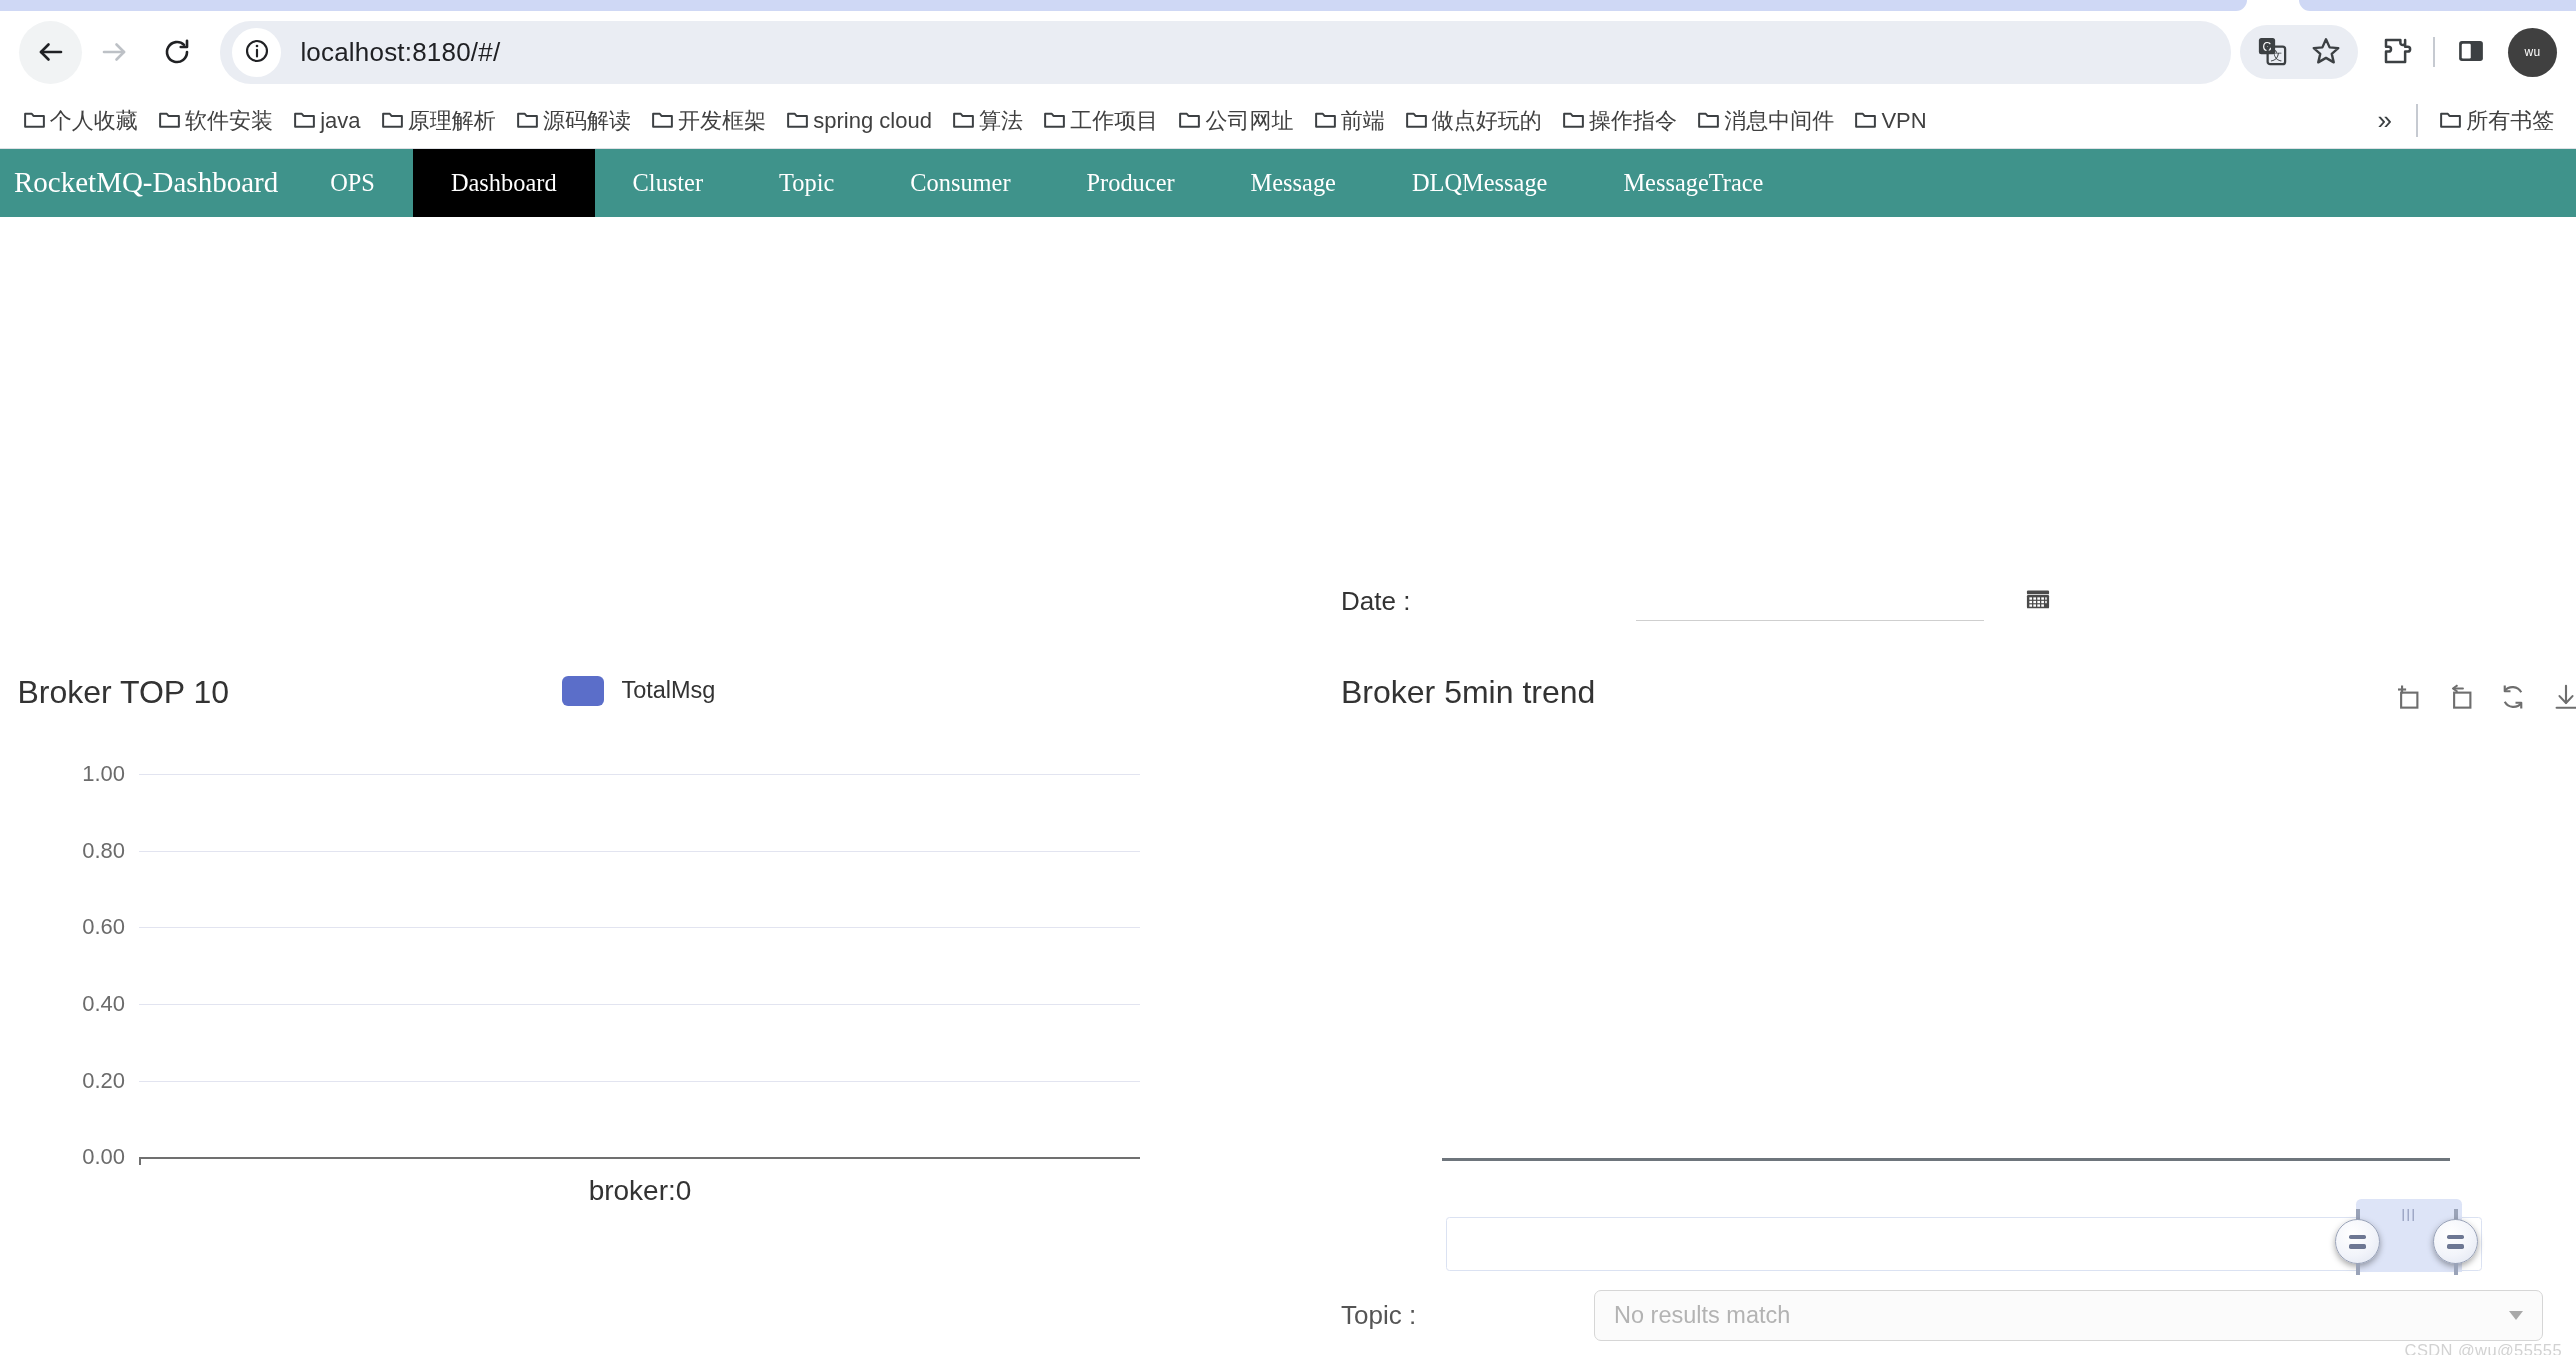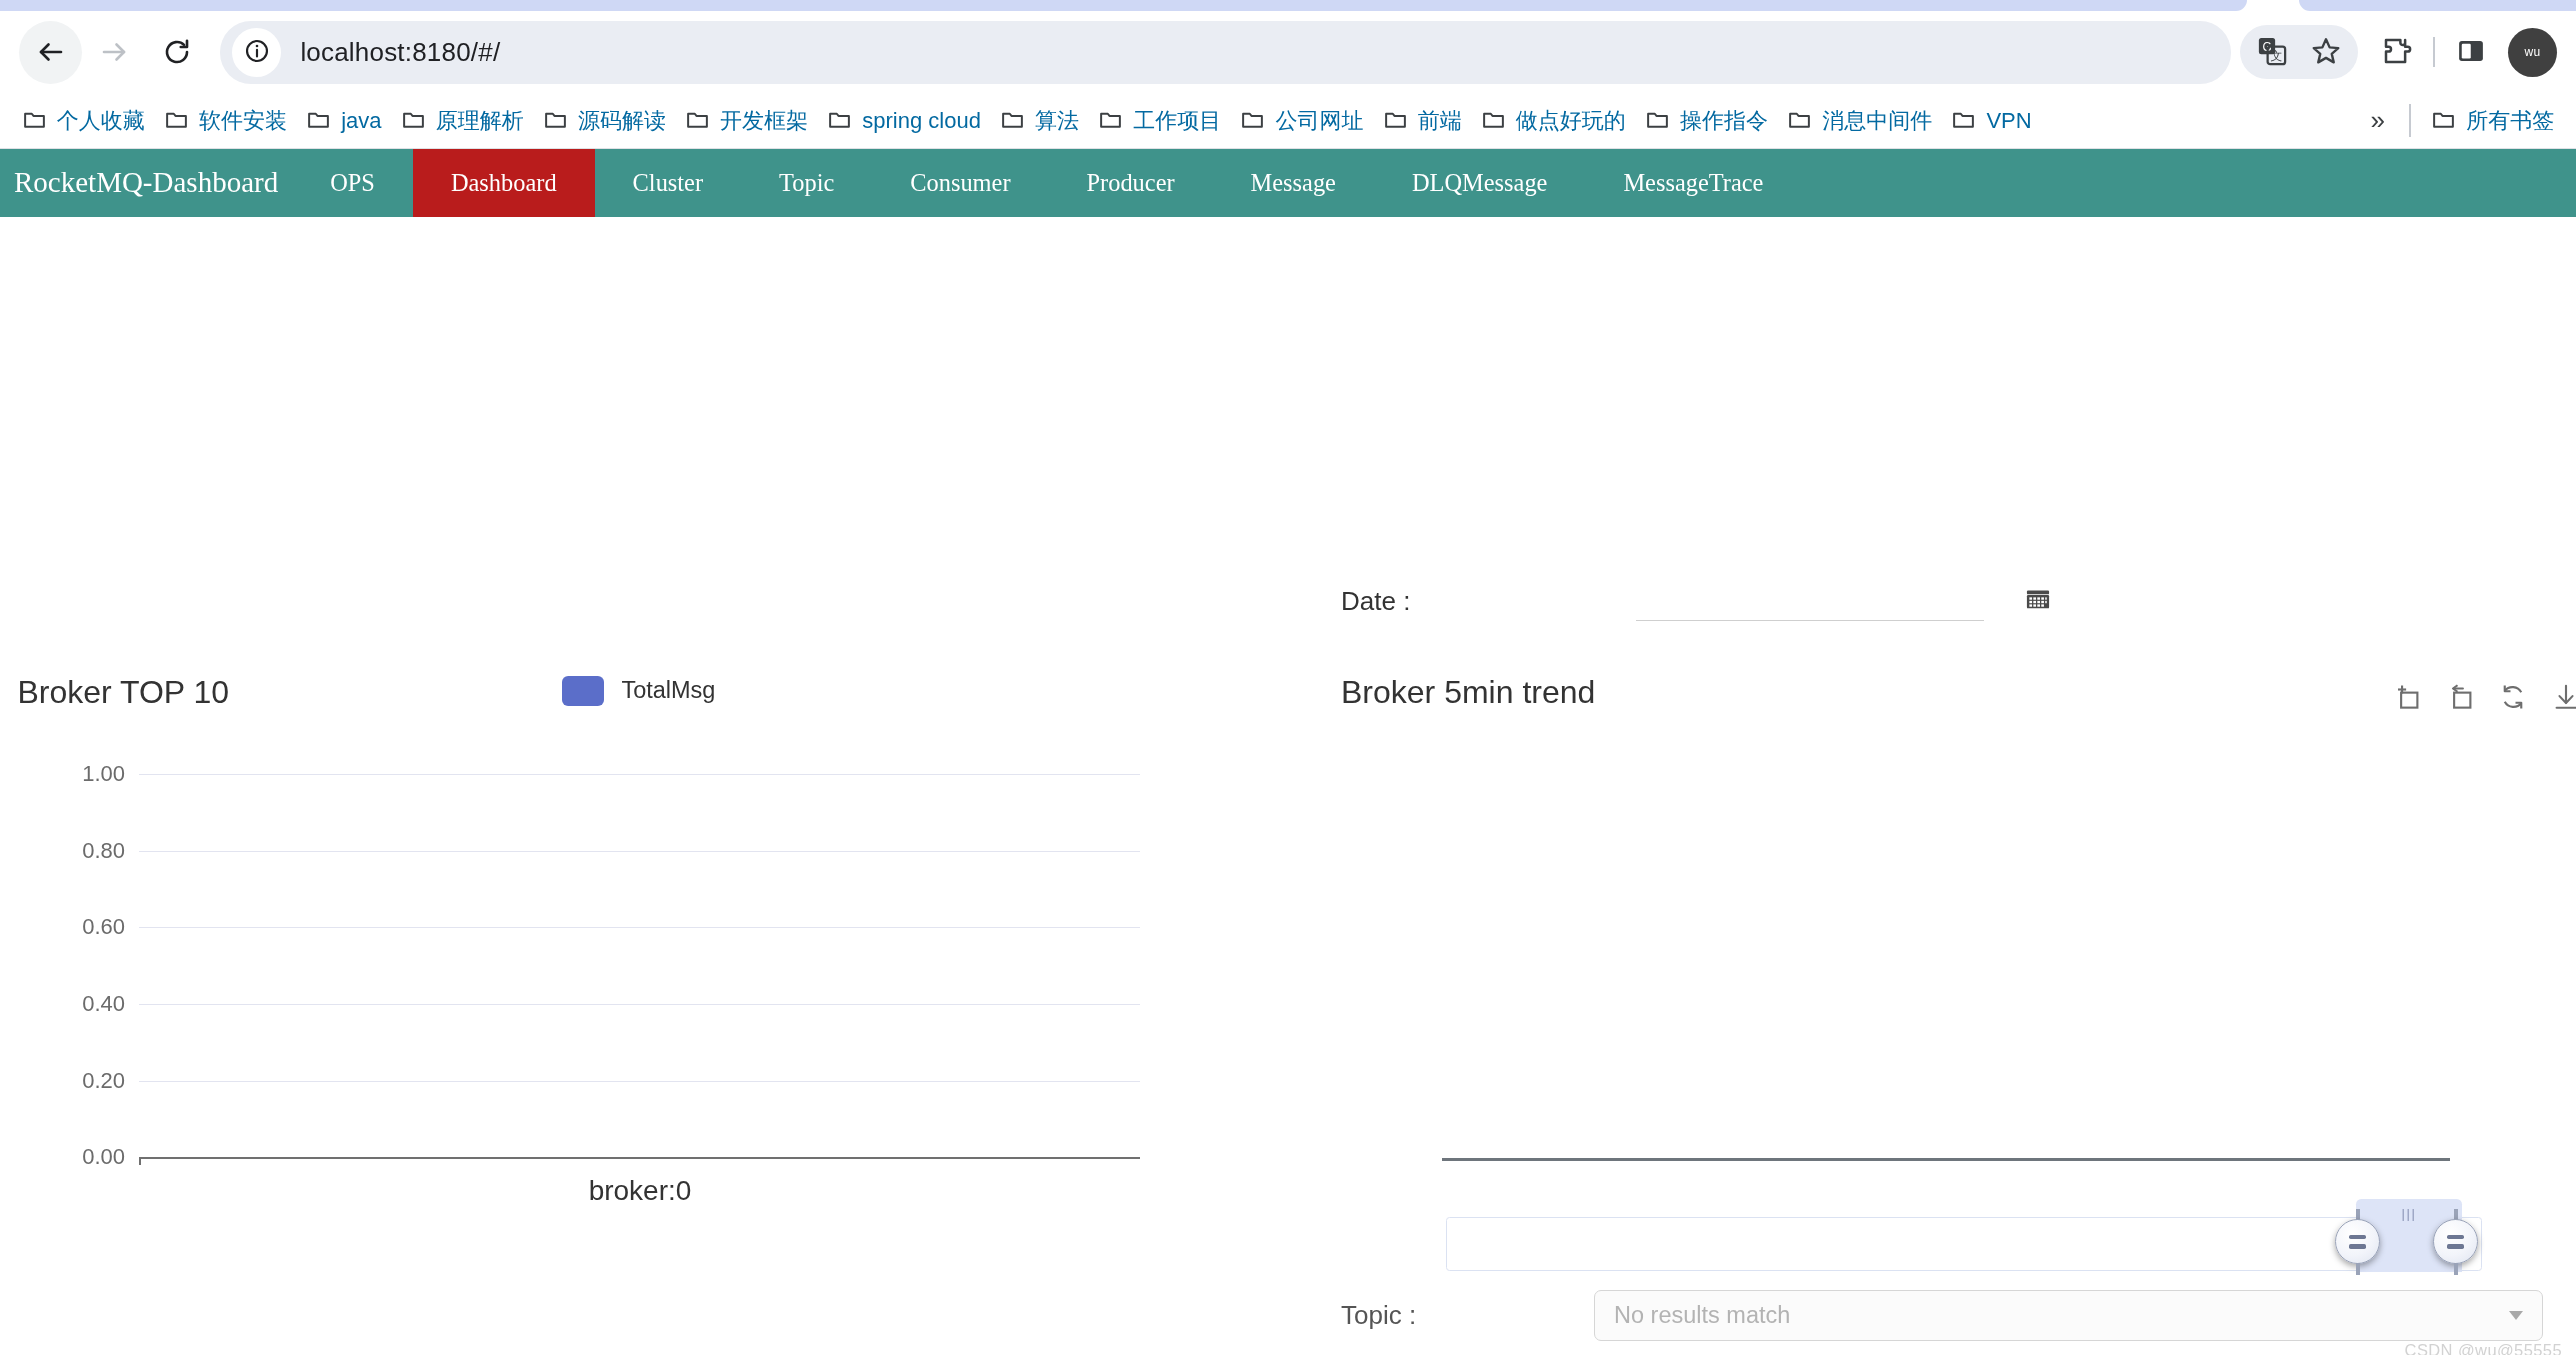--- a/index.html
+++ b/index.html
@@ -115,22 +115,22 @@
   .bm {
     display: flex; align-items: center;
     height: 42px;
     padding: 0 9.6px;
     border-radius: 7px;
     flex: 0 0 auto;
     white-space: nowrap;
   }
   .bm-label {
     font-size: 22px;
-    color: #0369a1;
-    margin-left: 10px;
+    color: #404040;
+    margin-left: 3px;
   }
   .bm-overflow {
     font-size: 26px; color: #3c4043;
     padding: 0 14px; flex: 0 0 auto;
   }
   .bm-divider {
     width: 1.7px; height: 33px; background: #c6cad1;
     margin: 0 10.5px; flex: 0 0 auto;
   }
   .bm-spacer { flex: 1 1 auto; }
@@ -150,21 +150,21 @@
     padding: 0 14px 0 14px;
     white-space: nowrap;
   }
   .navitem {
     display: flex; align-items: center;
     color: #ffffff;
     font-size: 24.4px;
     padding: 0 38px;
     white-space: nowrap;
   }
-  .navitem.active { background: #b91c1c; }
+  .navitem.active { background: #000000; }
   .nav-right {
     margin-left: auto;
     display: flex; align-items: center;
     color: #ffffff; font-size: 24.4px;
     padding: 0 30px 0 21px;
     white-space: nowrap;
   }
   .caret-down {
     width: 0; height: 0;
     border-left: 7.8px solid transparent;

